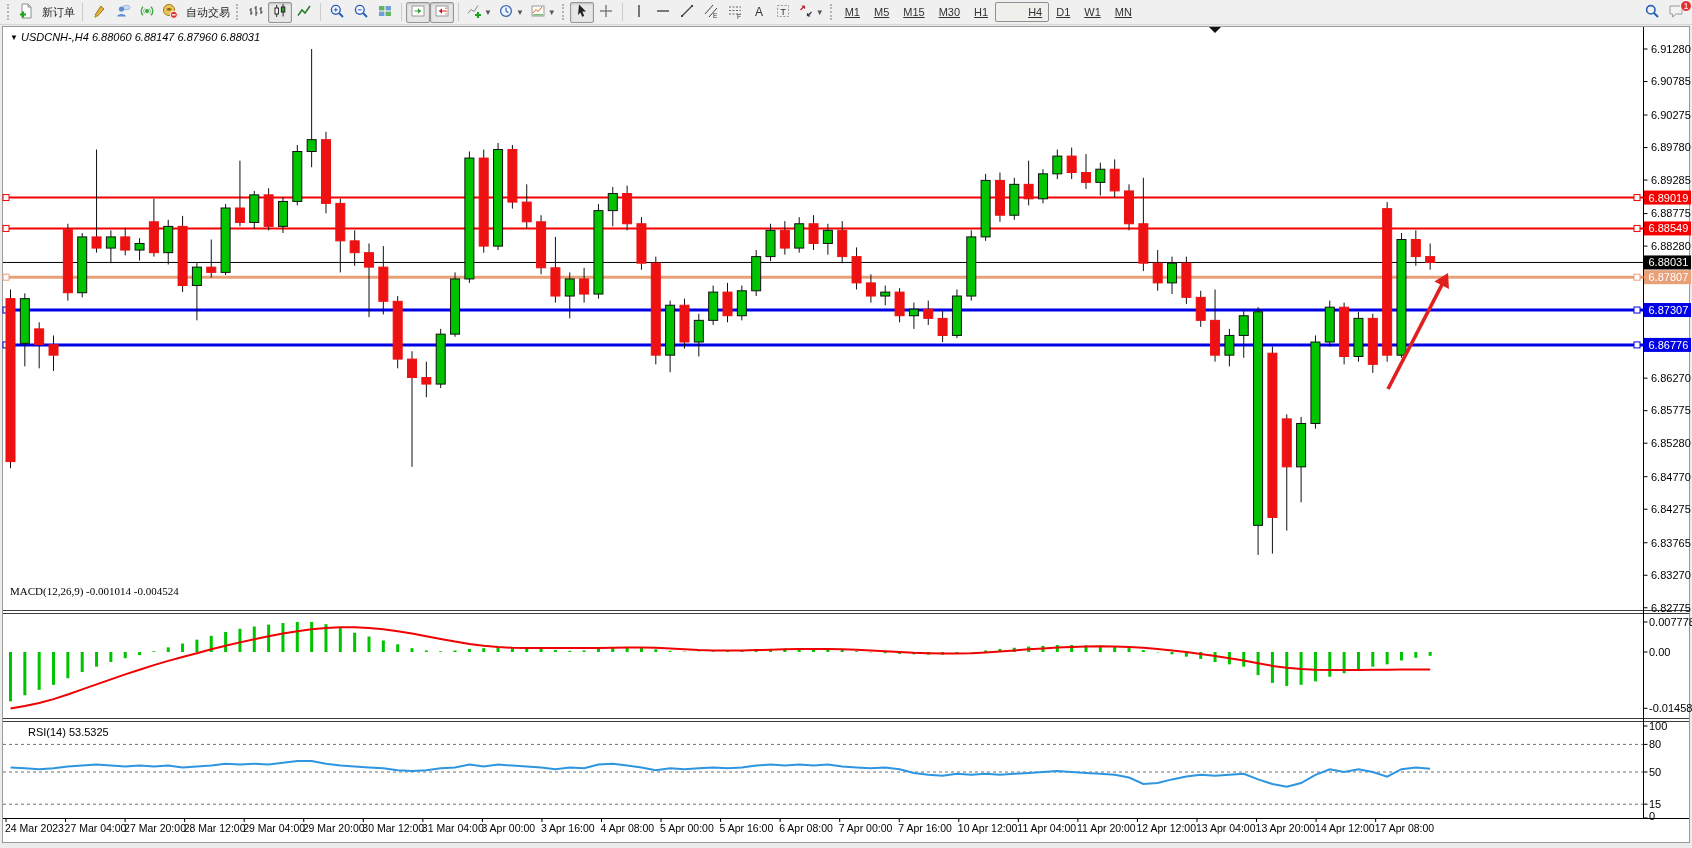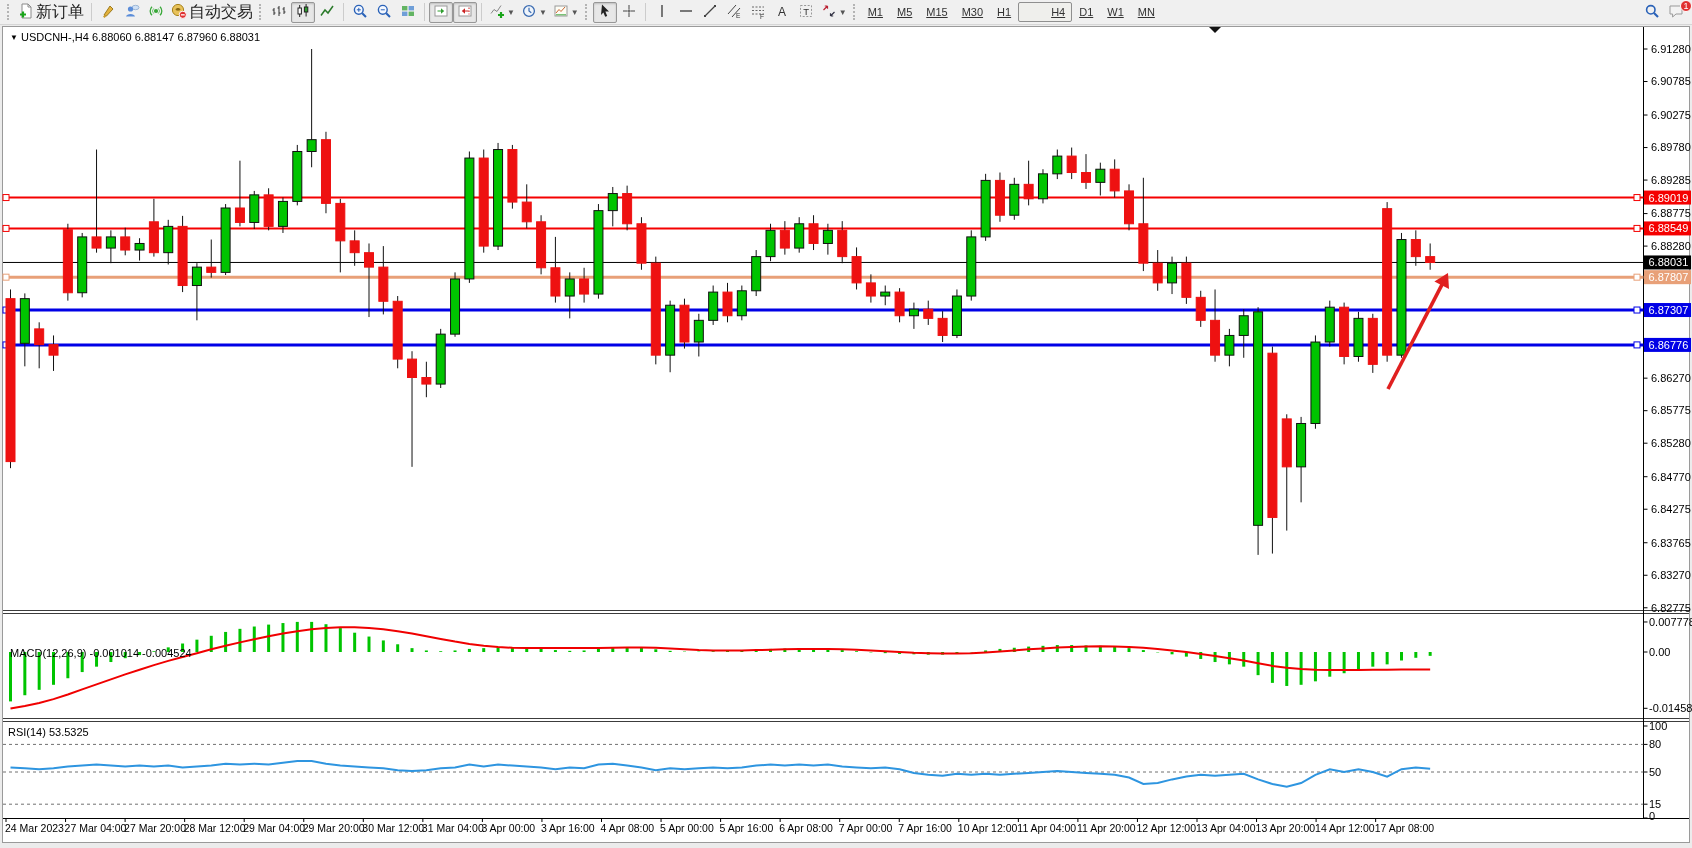--- a/index.html
+++ b/index.html
@@ -7,40 +7,40 @@
     font-family:"Liberation Sans", sans-serif; }
   
   .toolbar { position:absolute; left:0; top:0; width:1692px; height:25px;
     background:#f0f0f0; border-bottom:1px solid #d6d6d6; display:flex; align-items:center;
     padding:0 4px; font-size:12px; color:#222; }
   .grip { width:3px; height:16px; border-left:2px dotted #b4b4b4; margin:0 5px 0 3px; }
   .tsep { width:1px; height:18px; background:#cccccc; margin:0 4px; }
   .tbtn { height:21px; min-width:24px; display:flex; align-items:center; justify-content:center;
     border:1px solid transparent; border-radius:2px; padding:0 2px; cursor:default; }
   .tbtn.pressed { background:#e7e7e7; border-color:#979797; box-shadow:inset 0 1px 2px rgba(0,0,0,.18); }
-  .tbtn .cap { margin-left:2px; font-size:16px; }
+  .tbtn .cap { margin-left:8px; font-size:11px; }
   .caret { font-size:8px; color:#555; margin-left:2px; }
   .tf-row { display:flex; align-items:center; }
   .tf-btn { font-size:11px; color:#333; padding:0 6px; height:20px; display:flex; align-items:center;
     border:1px solid transparent; border-radius:2px;text-decoration:underline; }
   .tf-btn.active { background:#efefec; border-color:#8f8f8f;padding-left:32px; }
   .right-group { margin-left:auto; display:flex; align-items:center; }
   .chat-wrap { position:relative; }
   .chat-badge { position:absolute; top:-3px; right:-5px; background:#e03131; color:#fff;
     font-size:9px; width:12px; height:12px; border-radius:50%; display:flex; align-items:center;
     justify-content:center; border:1px solid #fff; }
   
   .chart-window { position:absolute; left:2px; top:26px; width:1688px; height:816px;
     background:#ffffff; border:1px solid #9a9a9a; }
   #chart-svg { position:absolute; left:0; top:26px; }
   .overlay { position:absolute; z-index:5; font-size:11px; color:#000; white-space:nowrap; }
-  #symbol-line { left:10px; top:31px; }
+  #symbol-line { left:10px; top:31px;font-style:italic; }
   #symbol-line .dd { font-size:8px; vertical-align:1px; }
-  #macd-line { left:10px; top:647px; }
-  #rsi-line { left:8px; top:726px; }
+  #macd-line { left:10px; top:585px;font-family:Liberation Serif, serif; }
+  #rsi-line { left:28px; top:726px; }
   #win-marker { left:1209px; top:27px; width:0; height:0;
     border-left:6px solid transparent; border-right:6px solid transparent; border-top:6px solid #111; }
   svg text { font-family:"Liberation Sans", sans-serif; }
   .bottom-strip { position:absolute; left:0; top:844px; width:1692px; height:4px; background:#ececec; }
 </style>
 </head>
 <body>
 
 <div class="toolbar">
   <span class="grip"></span>

